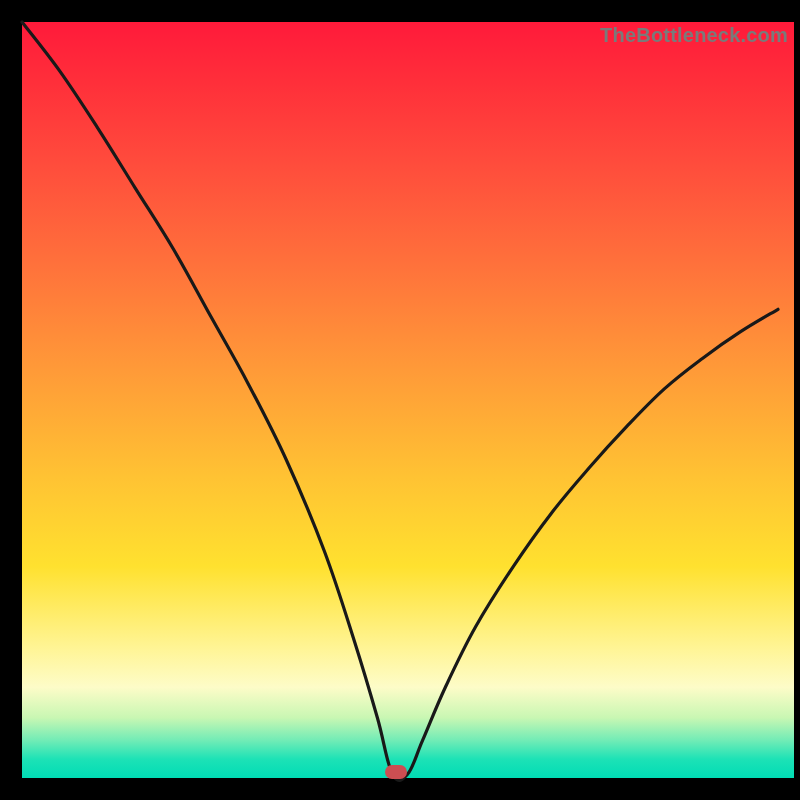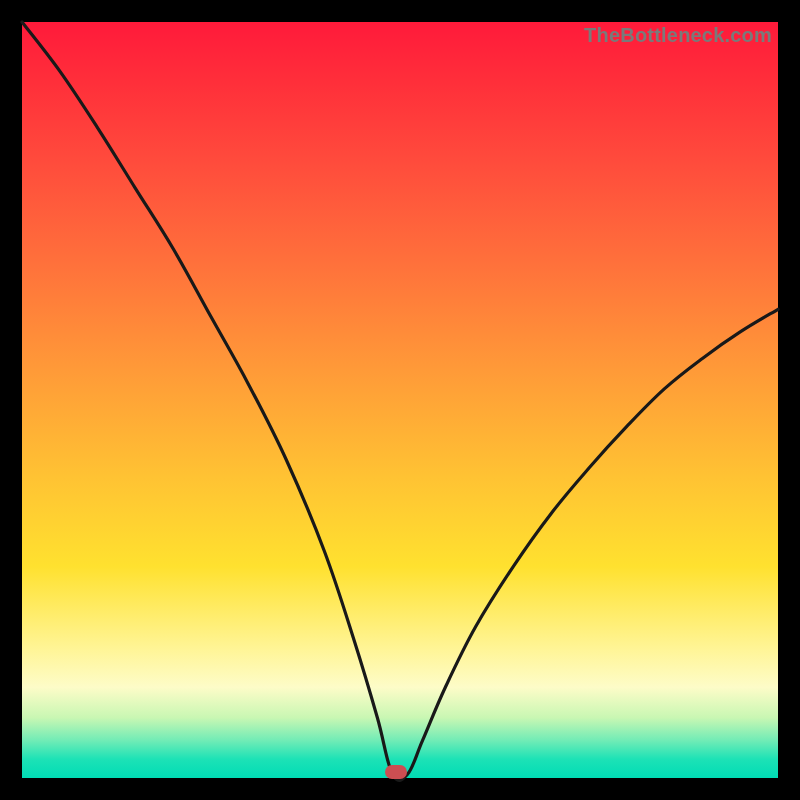--- a/index.html
+++ b/index.html
@@ -33,20 +33,21 @@
       #ff9a38 46%,
       #ffc233 60%,
       #ffe12f 72%,
       #fff597 83%,
       #fdfcc8 88%,
       #c9f7b3 92%,
       #72ecb6 95%,
       #1de2b6 97.5%,
       #00dcb5 100%
     );
+    padding-left: 16px;
   }
   .watermark {
     position: absolute;
     top: 2px;
     right: 6px;
     color: #7a7a7a;
     font-size: 20px;
     font-weight: 600;
     letter-spacing: 0.2px;
     user-select: none;

